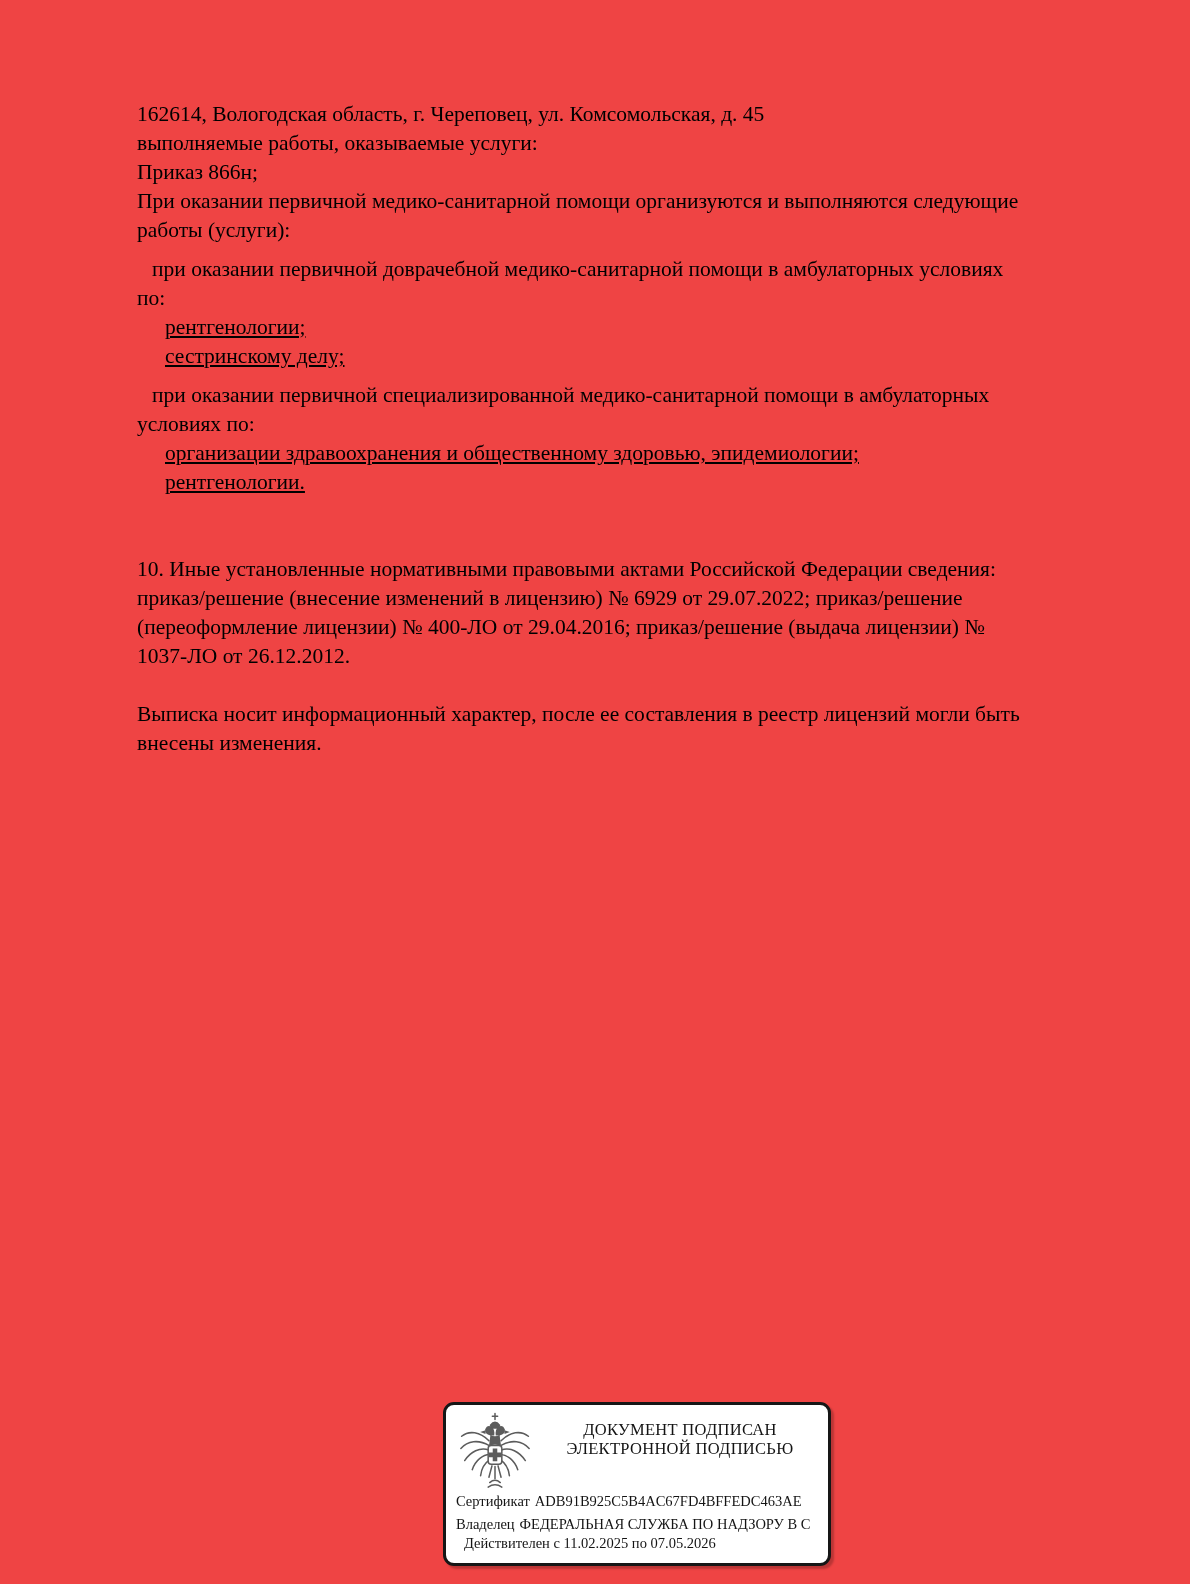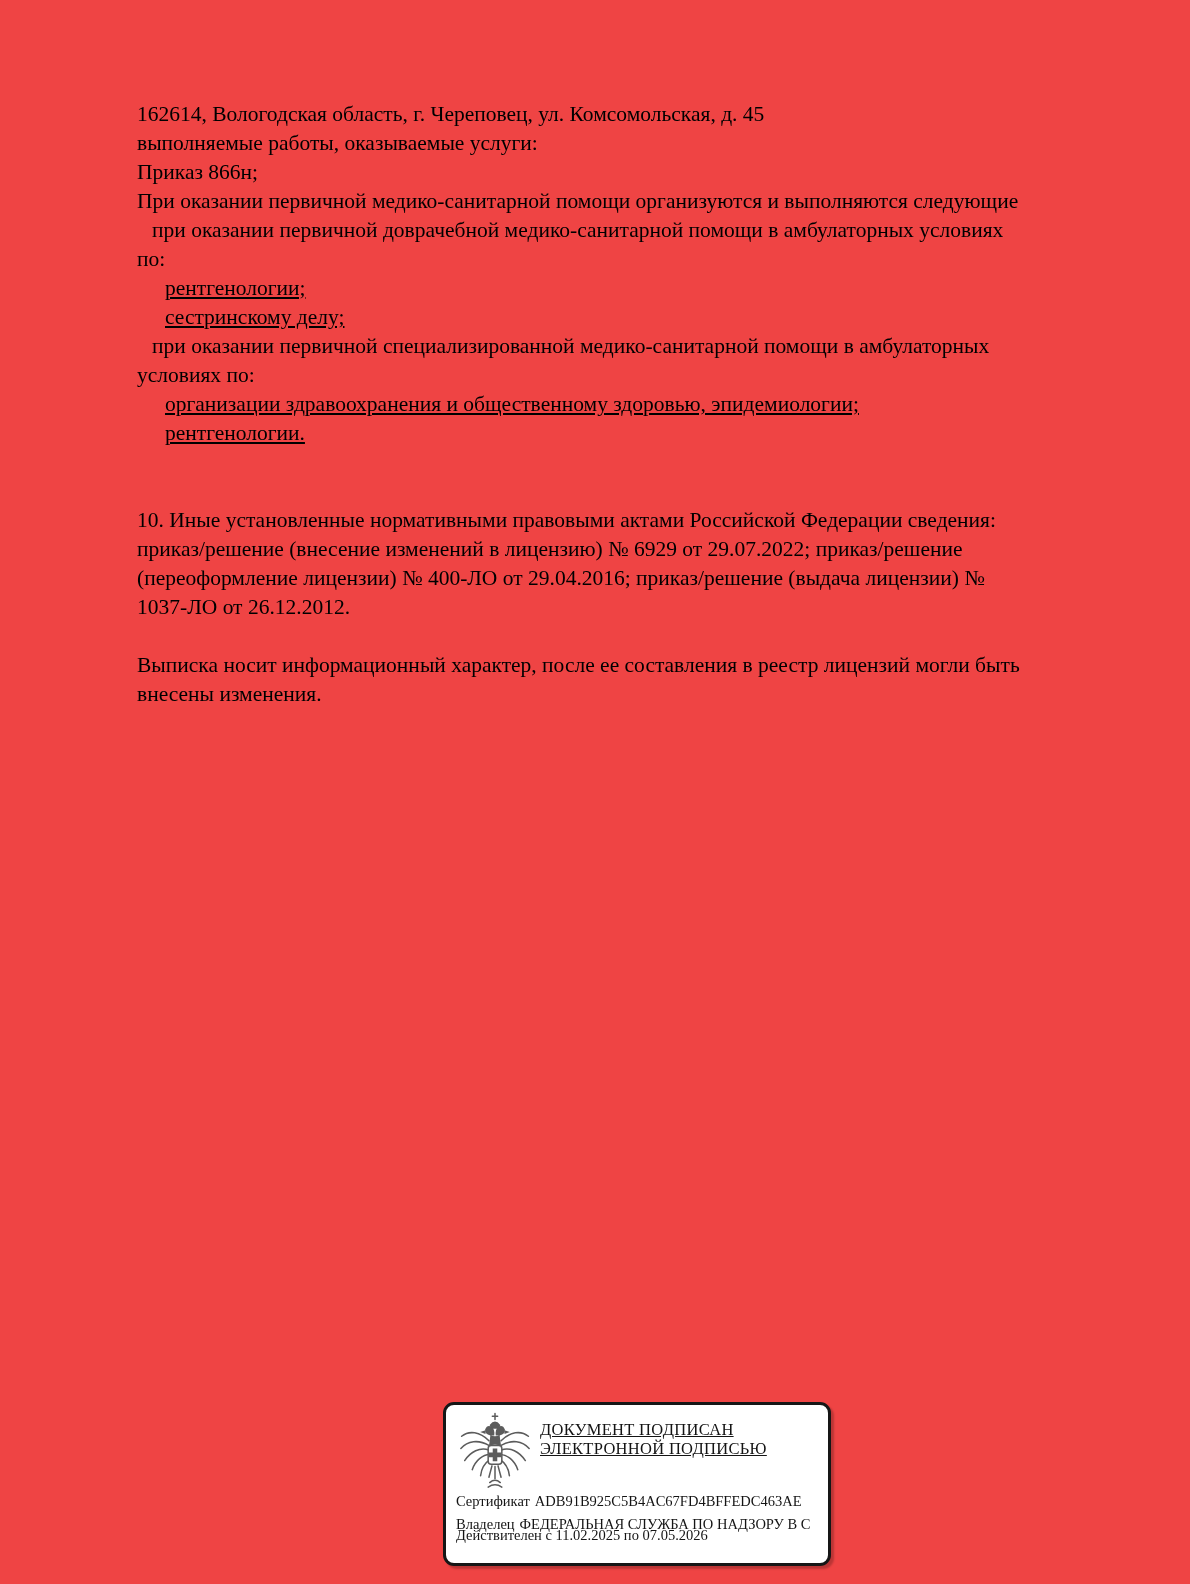--- a/index.html
+++ b/index.html
@@ -21,21 +21,21 @@
     width: 975px;
     font-size: 21.5px;
     color: #000000;
   }
   .line {
     height: 29px;
     line-height: 29px;
     white-space: nowrap;
   }
   .indent-0 { padding-left: 0; }
-  .indent-1 { padding-left: 15px; }
+  .indent-1 { padding-left: 15px; margin-top: 10px; }
   .indent-2 { padding-left: 28px; text-decoration: underline; }
 
   .stamp {
     position: absolute;
     left: 443px; top: 1402px;
     width: 388px; height: 164px;
     background: #ffffff;
     border: 3px solid #161616;
     border-radius: 11px;
     box-shadow: 3px 3px 2px rgba(0,0,0,0.22);
@@ -44,51 +44,51 @@
   .emblem {
     position: absolute;
     left: 11px; top: 7px;
     width: 76px; height: 88px;
   }
   .emblem svg { width: 100%; height: 100%; }
   .stamp-title {
     position: absolute;
     left: 94px; top: 15px;
     width: 280px;
-    text-align: left;
+    text-align: center;
     font-size: 16.5px;
     line-height: 19px;
     letter-spacing: 0.3px;
     color: #141414;
-    text-decoration: underline;
   }
   .stamp-line {
     position: absolute;
     left: 10px;
     font-size: 14.5px;
     line-height: 18px;
     white-space: nowrap;
     color: #141414;
   }
   .cert-line { top: 87px; text-align: center; }
   .owner-line { top: 110px; }
-  .validity-line { top: 121px; }
+  .validity-line { top: 129px; margin-left: 8px; }
   .stamp-line .label { margin-right: 5px; }
   .owner-line .value { font-weight: normal; text-align: center; }
 </style>
 </head>
 <body>
 
 <div class="page">
 
   <div class="body-text">
       <div class="line indent-0">162614, Вологодская область, г. Череповец, ул. Комсомольская, д. 45</div>
       <div class="line indent-0">выполняемые работы, оказываемые услуги:</div>
       <div class="line indent-0">Приказ 866н;</div>
       <div class="line indent-0">При оказании первичной медико-санитарной помощи организуются и выполняются следующие</div>
+      <div class="line indent-0">работы (услуги):</div>
       <div class="line indent-1">при оказании первичной доврачебной медико-санитарной помощи в амбулаторных условиях</div>
       <div class="line indent-0">по:</div>
       <div class="line indent-2">рентгенологии;</div>
       <div class="line indent-2">сестринскому делу;</div>
       <div class="line indent-1">при оказании первичной специализированной медико-санитарной помощи в амбулаторных</div>
       <div class="line indent-0">условиях по:</div>
       <div class="line indent-2">организации здравоохранения и общественному здоровью, эпидемиологии;</div>
       <div class="line indent-2">рентгенологии.</div>
       <div class="line indent-0">&nbsp;</div>
       <div class="line indent-0">&nbsp;</div>

